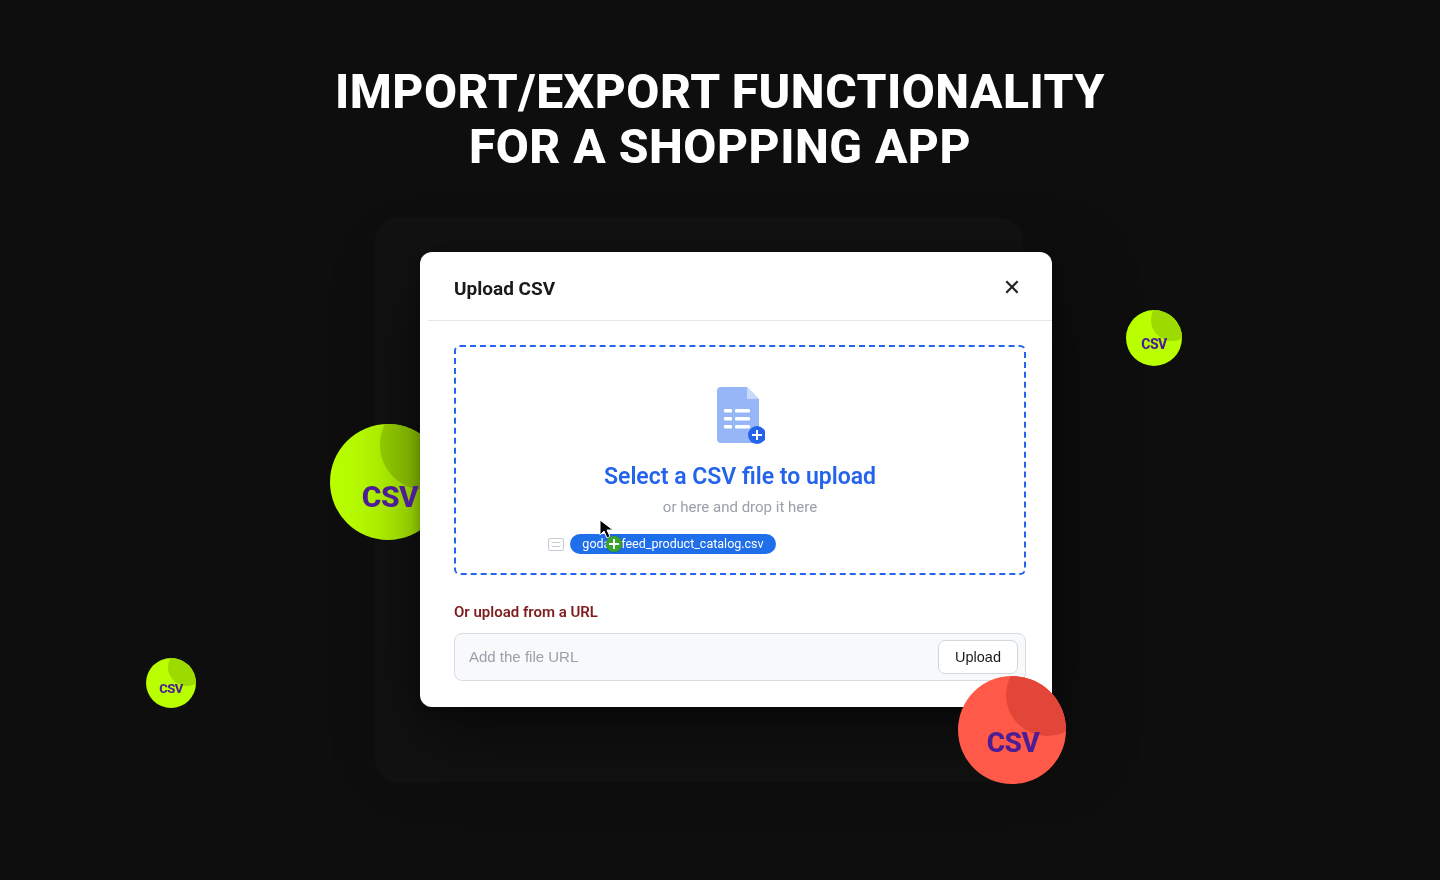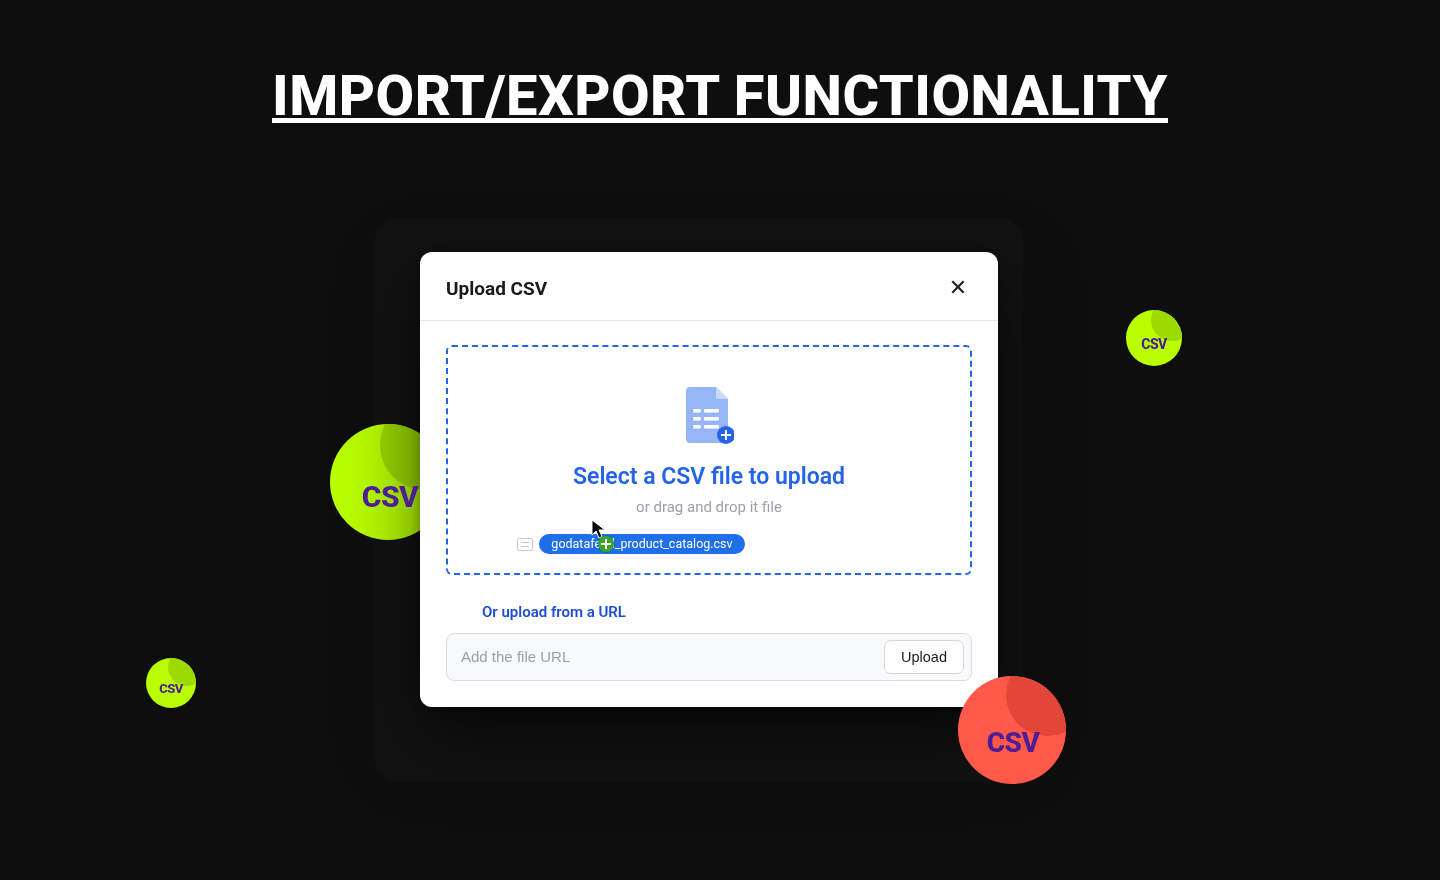--- a/index.html
+++ b/index.html
@@ -15,46 +15,46 @@
   .hero-title {
     position: absolute;
     top: 64px;
     left: 0;
     right: 0;
     text-align: center;
     color: #ffffff;
     font-weight: 800;
     letter-spacing: 0.5px;
     line-height: 1.15;
-    font-size: 56px;
+    font-size: 48px;
     text-transform: uppercase;
-    text-decoration: underline;
   }
   .hero-title .line { display: block; }
 
   
   .card-wrap {
     position: absolute;
     top: 218px;
     left: 375px;
     width: 648px;
     height: 564px;
     border-radius: 22px;
     background: rgba(255,255,255,0.02);
     filter: blur(0.2px);
   }
 
   .modal {
     position: absolute;
     top: 252px;
     left: 420px;
-    width: 578px;
+    width: 632px;
     background: #ffffff;
     border-radius: 12px;
     box-shadow: 0 30px 80px rgba(0,0,0,0.55), 0 4px 12px rgba(0,0,0,0.25);
+    padding-left: 8px;
   }
 
   .modal-header {
     display: flex;
     align-items: center;
     justify-content: space-between;
     padding: 22px 26px 18px 26px;
     border-bottom: 1px solid #e6e7eb;
   }
   .modal-title {
@@ -141,23 +141,22 @@
   .drag-badge::before, .drag-badge::after {
     content: ""; position: absolute; background: #fff;
   }
   .drag-badge::before { left: 7px; top: 3px; width: 2px; height: 10px; }
   .drag-badge::after  { left: 3px; top: 7px; width: 10px; height: 2px; }
 
   .url-section { margin-top: 28px; }
   .url-label {
     font-size: 15px;
     font-weight: 600;
-    color: #1d4ed8;
+    color: #7f1d1d;
     margin-bottom: 12px;
-    margin-left: 36px;
   }
   .url-row {
     display: flex;
     align-items: center;
     gap: 21px;
     border: 1px solid #d9dce2;
     border-radius: 8px;
     padding: 6px 7px 6px 14px;
     background: #f8f9fb;
   }
@@ -233,20 +232,21 @@
     font-size: 28px;
   }
   .st-red .leaf { width: 82px; height: 82px; right: -22px; top: -22px; background: #e14638; }
   .st-red .label { transform: translate(1px, 12px); }
 </style>
 </head>
 <body>
 
 <h1 class="hero-title">
   <span class="line">IMPORT/EXPORT FUNCTIONALITY</span>
+  <span class="line">FOR A SHOPPING APP</span>
 </h1>
 
 <div class="card-wrap"></div>
 
 <div class="csv-sticker st-large-left">
   <span class="leaf"></span>
   <span class="label">CSV</span>
 </div>
 
 <div class="modal">
@@ -269,21 +269,21 @@
           <rect x="9" y="30" width="8" height="3.5" rx="1" fill="#ffffff"></rect>
           <rect x="20" y="30" width="15" height="3.5" rx="1" fill="#ffffff"></rect>
           <rect x="9" y="38" width="8" height="3.5" rx="1" fill="#ffffff"></rect>
           <rect x="20" y="38" width="15" height="3.5" rx="1" fill="#ffffff"></rect>
           <circle cx="42" cy="48" r="9" fill="#2463eb"></circle>
           <rect x="41" y="43" width="2" height="10" fill="#fff"></rect>
           <rect x="37" y="47" width="10" height="2" fill="#fff"></rect>
         </svg>
       </span>
       <div class="dz-primary">Select a CSV file to upload</div>
-      <div class="dz-secondary">or drag and drop it file</div>
+      <div class="dz-secondary">or here and drop it here</div>
 
       <div class="drag-file">
         <span class="mini-page"></span>
         <span class="file-pill">godatafeed_product_catalog.csv</span>
       </div>
 
       <span class="cursor-overlay" style="left:143px; top:172px;">
         <svg width="16" height="20" viewBox="0 0 16 20">
           <path d="M1 1 L1 16 L5 12 L8 19 L11 17.5 L8 11 L14 11 Z" fill="#000" stroke="#fff" stroke-width="1"></path>
         </svg>

